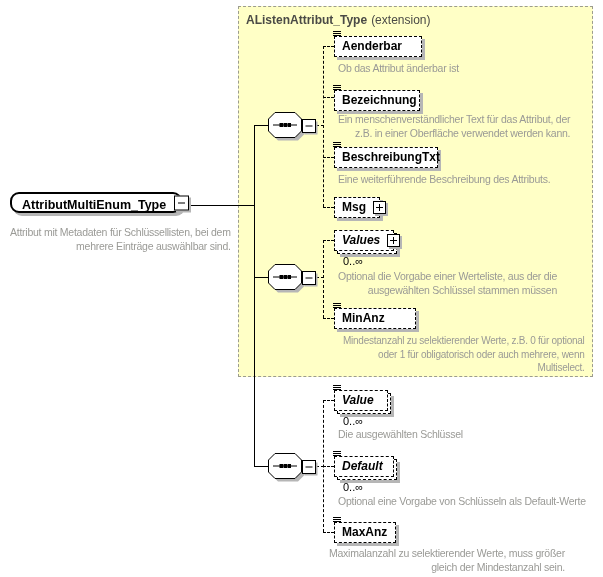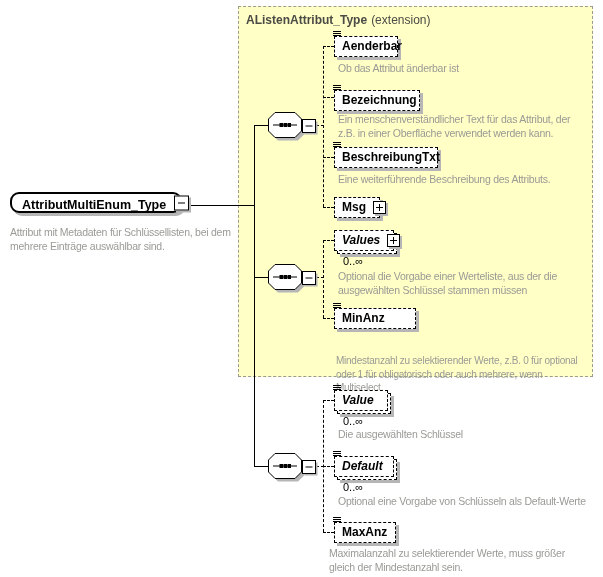--- a/index.html
+++ b/index.html
@@ -56,21 +56,21 @@
   
   .mtoggle {
     position:absolute; right:-9px; top:50%; transform:translateY(-50%);
     width:15px; height:15px; box-sizing:border-box;
     background:#fff; border:1px solid #000; box-shadow:2px 2px 0 #b6b6b6;
   }
   .mtoggle .hbar { position:absolute; left:3px; top:6px; width:7px; height:1px; background:#000; }
   
   .desc {
     position:absolute; font-size:10.5px; line-height:13.5px; letter-spacing:-0.25px;
-    color:#9a9a96; white-space:pre; 
+    color:#9a9a96; white-space:pre;text-align:right; 
   }
   .desc.tight { font-size:10px; }
   .occ { position:absolute; font-size:11px; color:#000; white-space:nowrap; }
 </style>
 </head>
 <body>
 
 <div id="canvas">
 
   <div class="panel">
@@ -139,21 +139,21 @@
 
   <div class="root">
     <span>AttributMultiEnum_Type</span>
     <span class="mtoggle">
         <span class="hbar"></span>
       </span>
   </div>
   <div class="desc" style="left:10px; top:226px;">Attribut mit Metadaten für Schlüssellisten, bei dem
 mehrere Einträge auswählbar sind.</div>
 
-  <div class="ebox" style="left:334px; top:36px; width:64px;">
+  <div class="ebox" style="left:334px; top:36px; width:88px;">
     <span class="seqmark"></span>
     <span>Aenderbar</span>
   </div>
   <div class="desc" style="left:338px; top:62px;">Ob das Attribut änderbar ist</div>
 
   <div class="ebox" style="left:334px; top:90px; width:86px;">
     <span class="seqmark"></span>
     <span>Bezeichnung</span>
   </div>
   <div class="desc" style="left:338px; top:113px;">Ein menschenverständlicher Text für das Attribut, der
@@ -182,21 +182,21 @@
       </span>
   </div>
   <div class="occ" style="left:343px; top:255px;">0..∞</div>
   <div class="desc" style="left:338px; top:270px;">Optional die Vorgabe einer Werteliste, aus der die
 ausgewählten Schlüssel stammen müssen</div>
 
   <div class="ebox" style="left:334px; top:308px; width:82px;">
     <span class="seqmark"></span>
     <span>MinAnz</span>
   </div>
-  <div class="desc tight" style="left:336px; top:334px;margin-top:20px;">Mindestanzahl zu selektierender Werte, z.B. 0 für optional
+  <div class="desc tight" style="left:343px; top:334px;">Mindestanzahl zu selektierender Werte, z.B. 0 für optional
 oder 1 für obligatorisch oder auch mehrere, wenn
 Multiselect.</div>
 
   <div class="echo" style="left:337px; top:393px; width:54px;"></div>
   <div class="ebox stack" style="left:334px; top:390px; width:54px;">
     <span class="seqmark"></span>
     <span>Value</span>
   </div>
   <div class="occ" style="left:343px; top:415px;">0..∞</div>
   <div class="desc" style="left:338px; top:428px;">Die ausgewählten Schlüssel</div>

